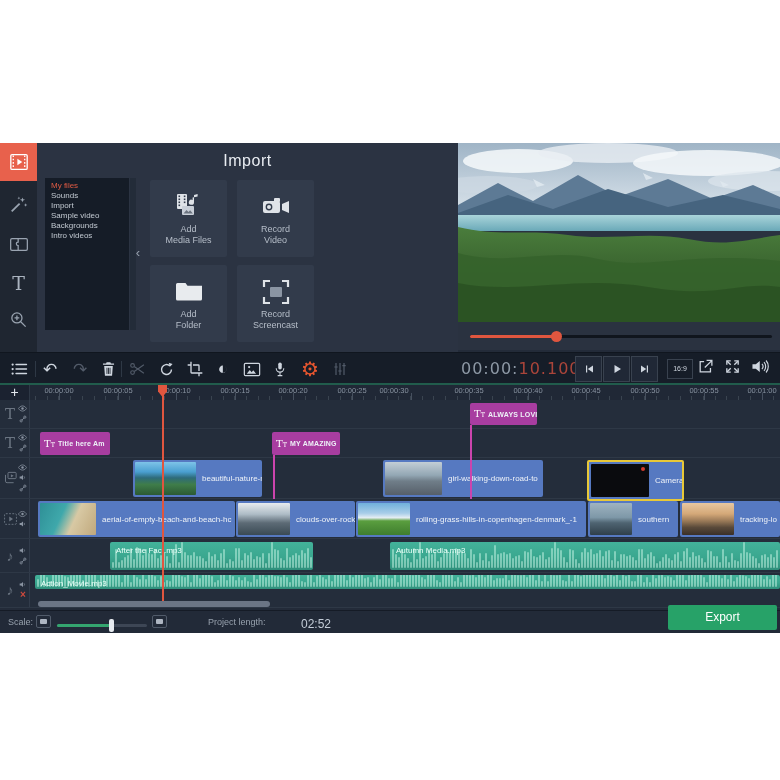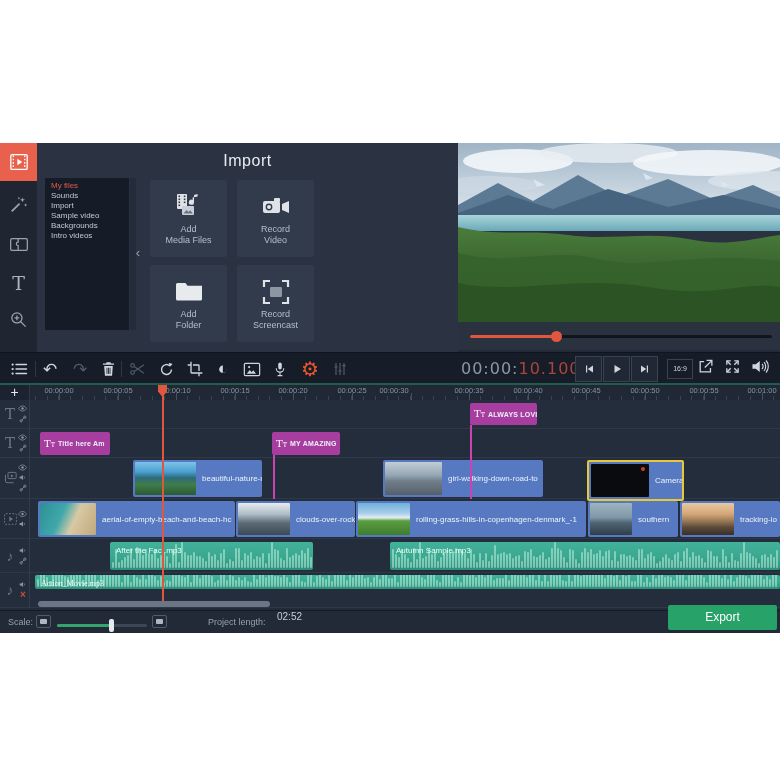--- a/index.html
+++ b/index.html
@@ -82,21 +82,21 @@
   .wave i{position:absolute;bottom:2px;width:2px;background:rgba(200,245,230,.5);border-radius:1px;}
   .connector{position:absolute;width:2px;background:#cb44ad;z-index:4;}
   .playhead-line{position:absolute;left:162px;top:242px;width:2px;height:216px;background:#e0563f;z-index:6;}
   .playhead-cap{position:absolute;left:158px;top:242px;width:9px;height:12px;background:#e0563f;z-index:7;
     clip-path:polygon(0 0,100% 0,100% 55%,50% 100%,0 55%);}
   .hscroll{position:absolute;left:38px;top:458px;width:232px;height:6px;border-radius:3px;background:#6b7585;z-index:5;}
 
   
   .statusbar{position:absolute;left:0;top:467px;width:780px;height:23px;background:#222a38;border-top:1px solid #151b26;box-sizing:border-box;}
   .sb-label{position:absolute;top:6px;font-size:9px;color:#97a1ad;}
-  .sb-value{position:absolute;top:0;font-size:10px;color:#c3ccd7;}
+  .sb-value{position:absolute;top:6px;font-size:12px;color:#c3ccd7;margin-left:24px;}
   .zoombtn{position:absolute;top:4px;width:15px;height:13px;border:1px solid #515b6a;border-radius:2px;box-sizing:border-box;display:flex;align-items:center;justify-content:center;}
   .zoombtn i{display:block;width:7px;height:5px;background:#aeb6c2;border-radius:1px;}
   .sb-slider-track{position:absolute;left:57px;top:13px;width:90px;height:3px;background:#3d4655;border-radius:2px;}
   .sb-slider-fill{position:absolute;left:57px;top:13px;width:55px;height:3px;background:#34a56f;border-radius:2px;}
   .sb-slider-handle{position:absolute;left:109px;top:8px;width:5px;height:13px;background:#e6eaef;border-radius:2px;}
   .export-btn{position:absolute;left:668px;top:462px;width:109px;height:25px;background:#27a268;border-radius:2px;
     color:#fff;font-size:12px;text-align:center;line-height:25px;z-index:8;}
 </style>
 </head>
 <body>
@@ -788,23 +788,23 @@
           <i style="left: 362px; height: 12px;"></i>
           <i style="left: 365px; height: 10px;"></i>
           <i style="left: 368px; height: 5px;"></i>
           <i style="left: 371px; height: 13px;"></i>
           <i style="left: 374px; height: 14px;"></i>
           <i style="left: 377px; height: 11px;"></i>
           <i style="left: 380px; height: 14px;"></i>
           <i style="left: 383px; height: 11px;"></i>
           <i style="left: 386px; height: 18px;"></i>
         </span>
-    <span class="audio-label">Autumn Sample.mp3</span>
-  </div>
-  <div class="clip audio" style="left:35px;top:432px;width:745px;height:14px;font-family:Liberation Serif, serif;">
+    <span class="audio-label">Autumn Media.mp3</span>
+  </div>
+  <div class="clip audio" style="left:35px;top:432px;width:745px;height:14px;">
     <span class="wave">
           <i style="left: 2px; height: 8px;"></i>
           <i style="left: 5px; height: 16px;"></i>
           <i style="left: 8px; height: 13px;"></i>
           <i style="left: 11px; height: 10px;"></i>
           <i style="left: 14px; height: 6px;"></i>
           <i style="left: 17px; height: 13px;"></i>
           <i style="left: 20px; height: 19px;"></i>
           <i style="left: 23px; height: 19px;"></i>
           <i style="left: 26px; height: 16px;"></i>

